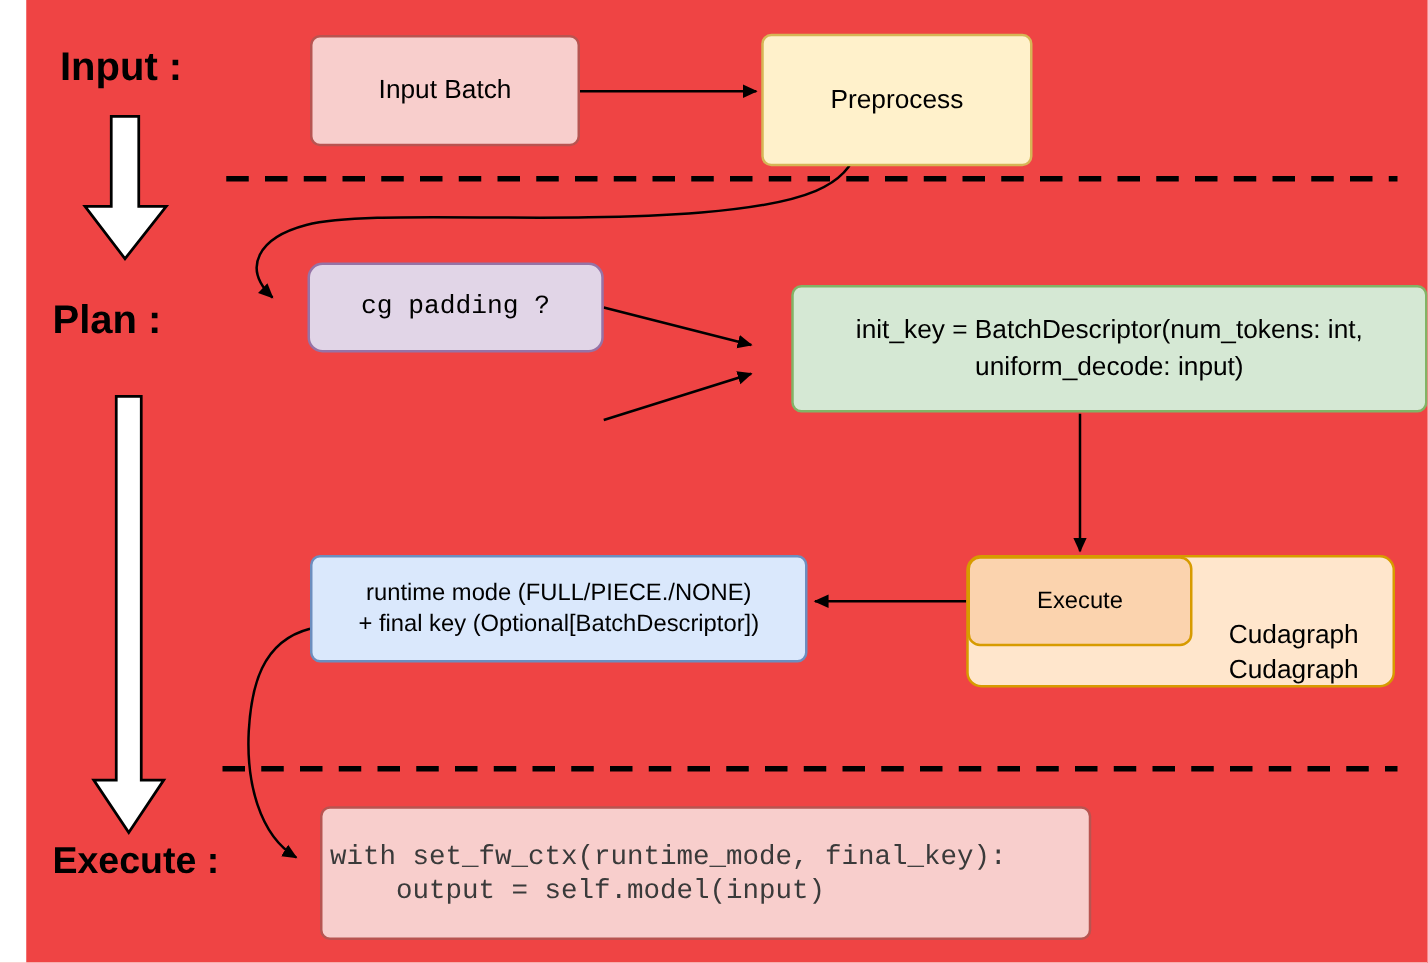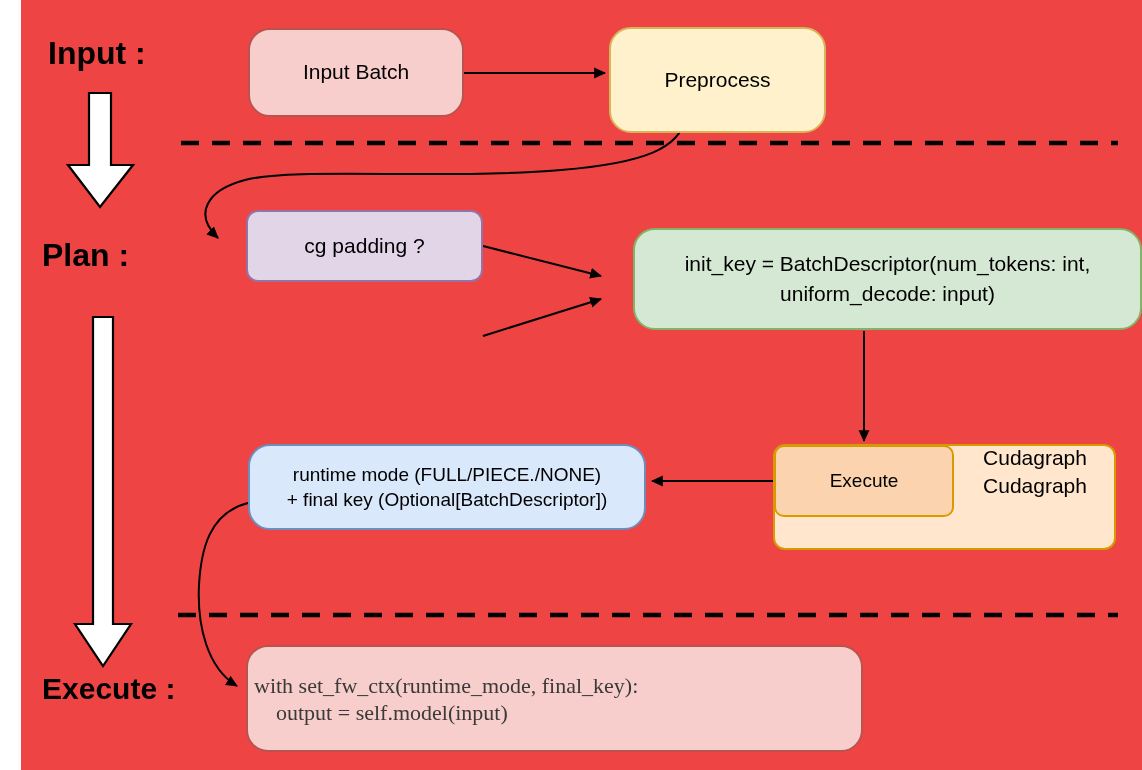--- a/index.html
+++ b/index.html
@@ -23,44 +23,44 @@
     font-weight: bold;
     font-size: 32px;
     line-height: 1.1;
     white-space: nowrap;
     color: #000000;
   }
   .node {
     position: absolute;
     box-sizing: border-box;
     border: 2px solid #000;
-    border-radius: 22px;
+    border-radius: 8px;
     display: flex;
     flex-direction: column;
     align-items: center;
     justify-content: center;
     text-align: center;
     font-size: 21px;
     line-height: 1.35;
     white-space: nowrap;
   }
   .node-input-batch   { left:227px; top:28px;  width:216px; height:89px;  background:#f8cecc; border-color:#b85450; }
   .node-preprocess    { left:588px; top:27px;  width:217px; height:106px;  background:#fff1cb; border-color:#d6b656; }
-  .node-cg-padding    { left:225px; top:210px; width:237px; height:72px;  background:#e1d5e7; border-color:#9673a6; border-radius:12px; }
+  .node-cg-padding    { left:225px; top:210px; width:237px; height:72px;  background:#e1d5e7; border-color:#9673a6; border-radius:12px;font-family:Liberation Mono, monospace; }
   .node-uniform-decode{ left:225px; top:300px; width:237px; height:72px;  background:#e1d5e7; border-color:#9673a6; border-radius:12px; }
   .node-init-key      { left:612px; top:228px; width:509px; height:102px; background:#d5e8d4; border-color:#82b366; line-height:30px; }
   .node-dispatcher-group { left:752px; top:444px; width:343px; height:106px; background:#ffe6cc; border-color:#d79b00; border-radius:12px; }
   .node-dispatch      { left:753px; top:445px; width:180px; height:72px;  background:#fbd3ae; border-color:#d79b00; border-radius:10px; font-size:19px; }
   .dispatcher-label   { position:absolute; left:933px; top:444px; width:162px; height:106px;
-                        display:flex; flex-direction:column; align-items:center; justify-content:flex-start;
+                        display:flex; flex-direction:column; align-items:center; justify-content:flex-end;
                         text-align:center; font-size:21px; line-height:28px; }
   .node-runtime       { left:227px; top:444px; width:398px; height:86px; background:#dae8fc; border-color:#6c8ebf; font-size:19px; line-height:25px; }
-  .node-code          { left:225px; top:645px; width:617px; height:107px; background:#f8cecc; border-color:#b85450;
+  .node-code          { left:235px; top:645px; width:617px; height:107px; background:#f8cecc; border-color:#b85450;
                         align-items:flex-start; justify-content:center; text-align:left;
-                        font-family:Liberation Serif, serif; font-size:22px; line-height:27px;
+                        font-family:Liberation Mono, monospace; font-size:22px; line-height:27px;
                         color:#3a3a3a; padding-left:6px; }
   .node-code .code-line { white-space: pre; }
 </style>
 </head>
 <body>
 
 <div class="canvas">
 
   <svg class="layer" viewBox="0 0 1142 770" xmlns="http://www.w3.org/2000/svg">
     <defs>

